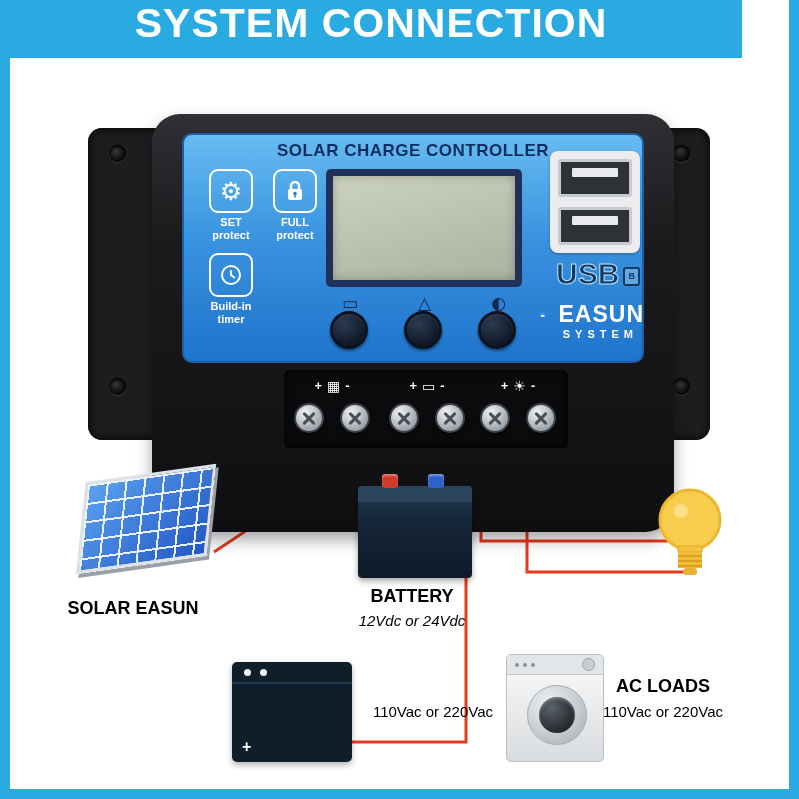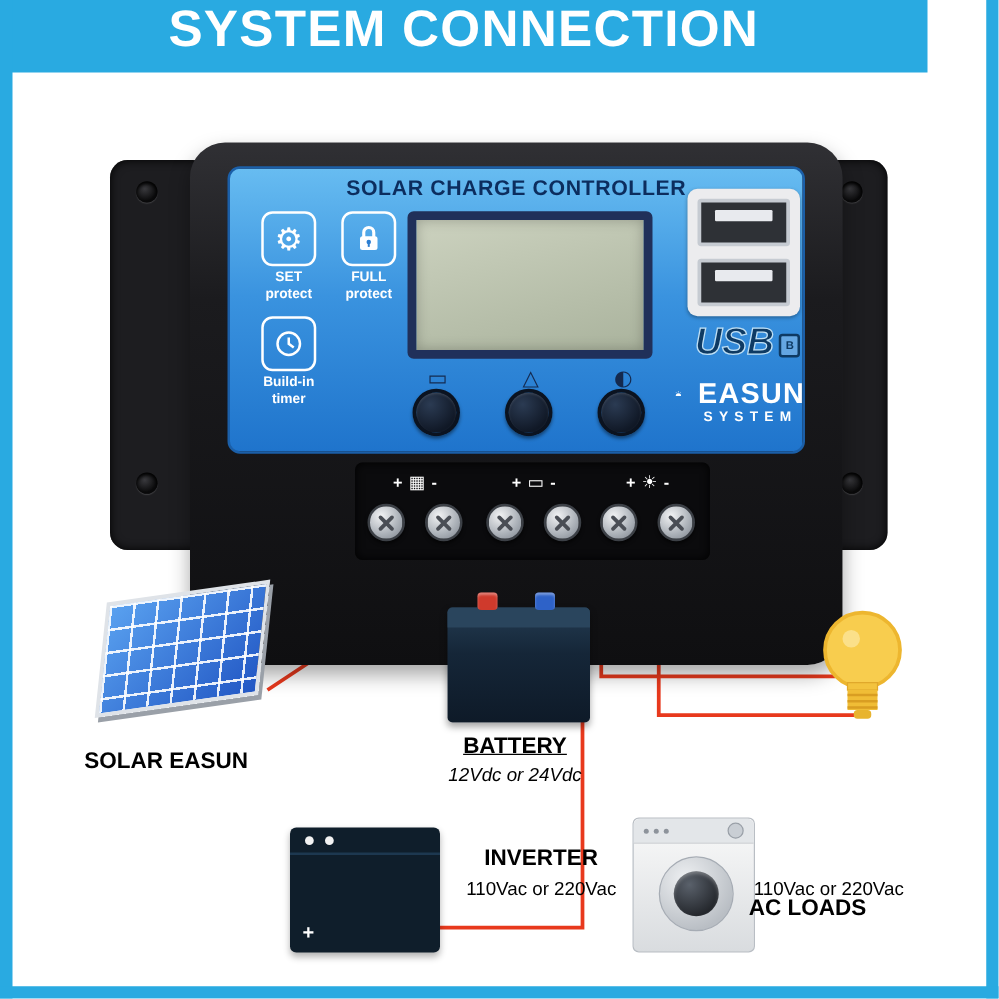--- a/index.html
+++ b/index.html
@@ -61,21 +61,21 @@
              box-shadow:0 2px 3px rgba(0,0,0,.45), inset 0 1px 2px rgba(255,255,255,.15);}
 
   .usb-block{position:absolute;left:366px;top:16px;width:90px;height:102px;border-radius:8px;
              background:#ececee;padding:8px;box-sizing:border-box;box-shadow:0 1px 3px rgba(0,0,0,.3);}
   .usb-port{width:74px;height:38px;box-sizing:border-box;background:#2e3136;
             border:3px solid #c6cbd2;border-radius:3px;position:relative;}
   .usb-port + .usb-port{margin-top:10px;}
   .usb-port::after{content:"";position:absolute;left:50%;top:6px;transform:translateX(-50%);
                    width:46px;height:9px;background:#e8eaee;border-radius:1px;}
   .usb-logo{position:absolute;left:372px;top:124px;display:flex;align-items:flex-end;}
-  .usb-word{font-size:30px;font-weight:900;font-style:italic;color:#0e3a63;
+  .usb-word{font-size:30px;font-weight:900;color:#0e3a63;
             -webkit-text-stroke:1px #bfe0f5;line-height:1;}
   .usb-badge{display:inline-block;width:13px;height:15px;margin-left:4px;margin-bottom:3px;
              border:2px solid #0e3a63;border-radius:3px;font-size:9px;line-height:15px;
              text-align:center;color:#0e3a63;font-weight:900;background:rgba(255,255,255,.25);}
   .brand{position:absolute;left:356px;top:166px;width:104px;text-align:center;color:#fff;}
   .brand-row{display:flex;align-items:center;justify-content:center;gap:13px;}
   .brand-name{font-size:23px;font-weight:900;letter-spacing:1px;}
   .brand-sub{font-size:11px;font-weight:bold;letter-spacing:5px;text-align:right;padding-right:6px;}
 
   .terminal-panel{position:absolute;left:132px;top:256px;width:284px;height:78px;border-radius:6px;
@@ -282,49 +282,48 @@
     <div class="solar-panel"></div>
   </div>
   <div class="dev-label" style="left:33px;top:598px;width:200px;">SOLAR EASUN</div>
 
   <div class="battery">
     <div class="batt-body"></div>
     <div class="batt-lid"></div>
     <div class="batt-cap pos"></div>
     <div class="batt-cap neg"></div>
   </div>
-  <div class="dev-label" style="left:342px;top:586px;width:140px;text-decoration:underline;">BATTERY</div>
+  <div class="dev-label" style="left:342px;top:586px;width:140px;">BATTERY</div>
   <div class="dev-spec" style="left:342px;top:612px;width:140px;font-style:italic;">12Vdc or 24Vdc</div>
 
   <svg class="bulb" width="80" height="110" viewBox="0 0 80 110">
     <circle cx="40" cy="40" r="30" fill="#f8cd4e" stroke="#edb62f" stroke-width="3"></circle>
     <circle cx="31" cy="31" r="7" fill="#fbe08a"></circle>
     <path d="M28 66 h24 v6 h-24 z" fill="#f3c33e" stroke="#e0a82b" stroke-width="1"></path>
     <rect x="28" y="72" width="24" height="16" fill="#f0bd36"></rect>
     <line x1="28" y1="76" x2="52" y2="76" stroke="#d99e22" stroke-width="2"></line>
     <line x1="28" y1="81" x2="52" y2="81" stroke="#d99e22" stroke-width="2"></line>
     <line x1="28" y1="86" x2="52" y2="86" stroke="#d99e22" stroke-width="2"></line>
     <rect x="33" y="88" width="14" height="7" rx="3" fill="#e8b42f"></rect>
   </svg>
 
   <div class="inverter">
     <div class="inv-dot d1"></div>
     <div class="inv-dot d2"></div>
     <div class="inv-plus">+</div>
   </div>
-  <div class="dev-label" style="left:363px;top:676px;width:140px;">INVERTER</div>
   <div class="dev-spec" style="left:358px;top:703px;width:150px;">110Vac or 220Vac</div>
 
   <div class="washer">
     <div class="washer-top">
       <div class="wm-dot"></div>
       <div class="wm-dot"></div>
       <div class="wm-dot"></div>
       <div class="wm-knob"></div>
     </div>
     <div class="wm-door">
       <div class="wm-glass"></div>
     </div>
   </div>
-  <div class="dev-label" style="left:576px;top:676px;width:140px;margin-top:40px;">AC LOADS</div>
+  <div class="dev-label" style="left:593px;top:676px;width:140px;">AC LOADS</div>
   <div class="dev-spec" style="left:593px;top:703px;width:140px;">110Vac or 220Vac</div>
 
 </div>
 
 </body></html>

